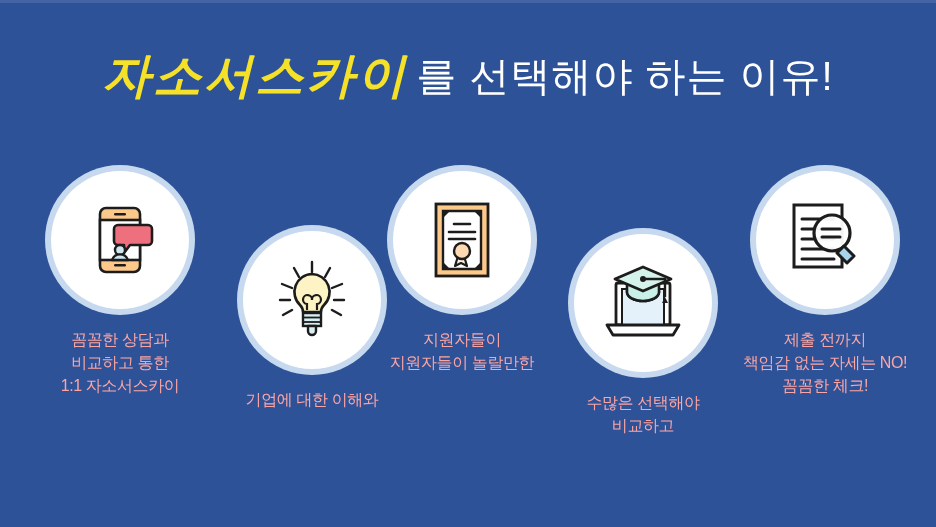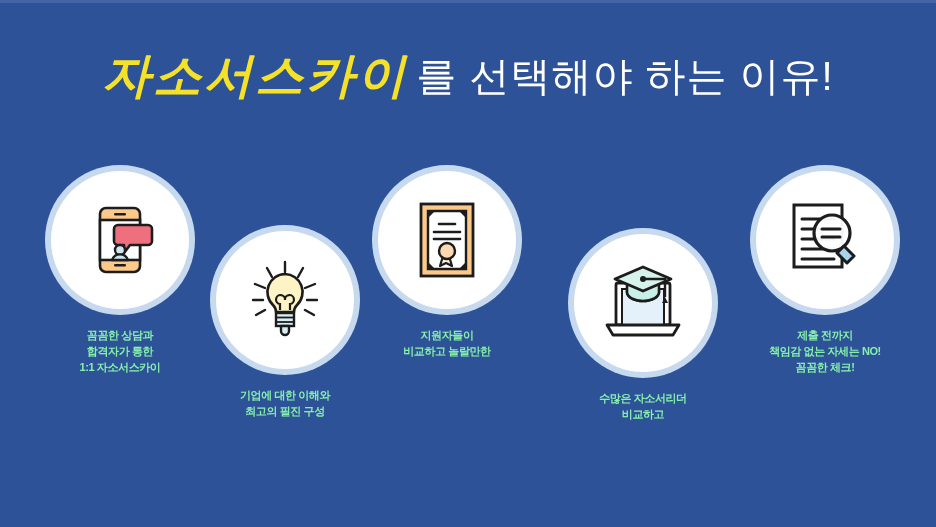--- a/index.html
+++ b/index.html
@@ -87,34 +87,34 @@
     background: #ffffff;
     display: flex;
     align-items: center;
     justify-content: center;
   }
   .icon-svg {
     display: block;
   }
   .caption {
     margin-top: 13px;
-    color: #86efac;
-    font-size: 11px;
-    font-weight: 700;
+    color: #fca5a5;
+    font-size: 16px;
+    font-weight: 400;
     line-height: 1.45;
     letter-spacing: -0.4px;
   }
   .caption div {
     white-space: nowrap;
   }
 
   
   #feature-1 { left: 15px;  top: 165px; }
-  #feature-2 { left: 180px; top: 225px; }
-  #feature-3 { left: 342px; top: 165px; }
+  #feature-2 { left: 207px; top: 225px; }
+  #feature-3 { left: 357px; top: 165px; }
   #feature-4 { left: 538px; top: 228px; }
   #feature-5 { left: 715px; top: 165px; }
   #feature-5 { width: 220px; }
 </style>
 </head>
 <body>
 
 <div id="poster">
 
   <div id="top-strip"></div>
@@ -133,21 +133,21 @@
           <rect x="36" y="15" width="12" height="2.6" rx="1.3" fill="#1c1c1c"></rect>
           <rect x="36" y="66" width="12" height="2.6" rx="1.3" fill="#1c1c1c"></rect>
           <path d="M40 27 h30 a4 4 0 0 1 4 4 v12 a4 4 0 0 1 -4 4 h-18 l-6 8 v-8 h-6 a4 4 0 0 1 -4 -4 v-12 a4 4 0 0 1 4 -4 z" fill="#ee6f7e" stroke="#1c1c1c" stroke-width="2.6" stroke-linejoin="round"></path>
           <circle cx="42" cy="52" r="5" fill="#cfe6ef" stroke="#1c1c1c" stroke-width="2.4"></circle>
           <path d="M34 62 a8.5 8.5 0 0 1 16 0 z" fill="#cfe6ef" stroke="#1c1c1c" stroke-width="2.4" stroke-linejoin="round"></path>
         </svg>
       </div>
     </div>
     <div class="caption">
       <div>꼼꼼한 상담과</div>
-      <div>합격자가 통한</div>
+      <div>비교하고 통한</div>
       <div>1:1 자소서스카이</div>
     </div>
   </div>
 
   <div class="feature" id="feature-2">
     <div class="circle-wrap">
       <div class="circle-ring"></div>
       <div class="circle">
         <svg class="icon-svg" width="84" height="84" viewBox="0 0 84 84">
           <g stroke="#1c1c1c" stroke-width="2.4" stroke-linecap="round">
@@ -165,21 +165,20 @@
           <path d="M37 52 v-6 a4.5 4.5 0 1 1 5 -4 a4.5 4.5 0 1 1 5 4 v6" fill="none" stroke="#1c1c1c" stroke-width="2.2"></path>
           <rect x="33" y="55" width="18" height="13" fill="#d8eef2" stroke="#1c1c1c" stroke-width="2.4"></rect>
           <line x1="33" y1="59.5" x2="51" y2="59.5" stroke="#1c1c1c" stroke-width="1.8"></line>
           <line x1="33" y1="64" x2="51" y2="64" stroke="#1c1c1c" stroke-width="1.8"></line>
           <path d="M38 68 h8 v5 a4 4 0 0 1 -8 0 z" fill="#d8eef2" stroke="#1c1c1c" stroke-width="2.4" stroke-linejoin="round"></path>
         </svg>
       </div>
     </div>
     <div class="caption">
       <div>기업에 대한 이해와</div>
-      <div>최고의 필진 구성</div>
     </div>
   </div>
 
   <div class="feature" id="feature-3">
     <div class="circle-wrap">
       <div class="circle-ring"></div>
       <div class="circle">
         <svg class="icon-svg" width="84" height="84" viewBox="0 0 84 84">
           <rect x="16" y="6" width="52" height="72" fill="#fcc98a" stroke="#1c1c1c" stroke-width="2.8"></rect>
           <path d="M23 13 h38 v58 h-38 z" fill="#ffffff" stroke="#1c1c1c" stroke-width="2.4"></path>
@@ -192,21 +191,21 @@
             <line x1="29" y1="34" x2="55" y2="34"></line>
             <line x1="29" y1="41" x2="55" y2="41"></line>
           </g>
           <path d="M38 58 l-3 10 l6 -3 l6 3 l-3 -10 z" fill="#fdf0e0" stroke="#1c1c1c" stroke-width="2.2" stroke-linejoin="round"></path>
           <circle cx="42" cy="53" r="8" fill="#fcd9b0" stroke="#1c1c1c" stroke-width="2.4"></circle>
         </svg>
       </div>
     </div>
     <div class="caption">
       <div>지원자들이</div>
-      <div>비교하고 놀랄만한</div>
+      <div>지원자들이 놀랄만한</div>
     </div>
   </div>
 
   <div class="feature" id="feature-4">
     <div class="circle-wrap">
       <div class="circle-ring"></div>
       <div class="circle">
         <svg class="icon-svg" width="88" height="88" viewBox="0 0 88 88">
           <rect x="17" y="24" width="54" height="42" rx="2" fill="#ffffff" stroke="#1c1c1c" stroke-width="2.8"></rect>
           <rect x="23" y="30" width="42" height="36" fill="#e4f0fa" stroke="#1c1c1c" stroke-width="2"></rect>
@@ -214,21 +213,21 @@
           <ellipse cx="44" cy="33" rx="16" ry="9" fill="#c9f0e6" stroke="#1c1c1c" stroke-width="2.6"></ellipse>
           <path d="M28 24 v9 a16 9 0 0 0 32 0 v-9 z" fill="#c9f0e6" stroke="#1c1c1c" stroke-width="2.6" stroke-linejoin="round"></path>
           <path d="M44 8 L72 20 L44 32 L16 20 Z" fill="#d5f3ea" stroke="#1c1c1c" stroke-width="2.8" stroke-linejoin="round"></path>
           <circle cx="44" cy="20" r="3" fill="#1c1c1c"></circle>
           <path d="M44 20 H66 V38" fill="none" stroke="#1c1c1c" stroke-width="2.4"></path>
           <path d="M66 38 l-3 6 h6 z" fill="#1c1c1c"></path>
         </svg>
       </div>
     </div>
     <div class="caption">
-      <div>수많은 자소서리더</div>
+      <div>수많은 선택해야</div>
       <div>비교하고</div>
     </div>
   </div>
 
   <div class="feature" id="feature-5">
     <div class="circle-wrap">
       <div class="circle-ring"></div>
       <div class="circle">
         <svg class="icon-svg" width="86" height="86" viewBox="0 0 86 86">
           <rect x="12" y="8" width="48" height="62" fill="#ffffff" stroke="#1c1c1c" stroke-width="3"></rect>

